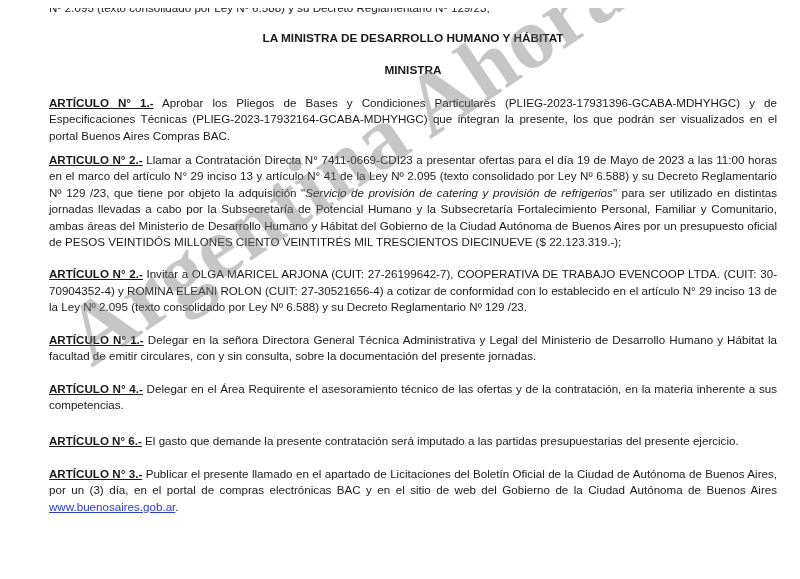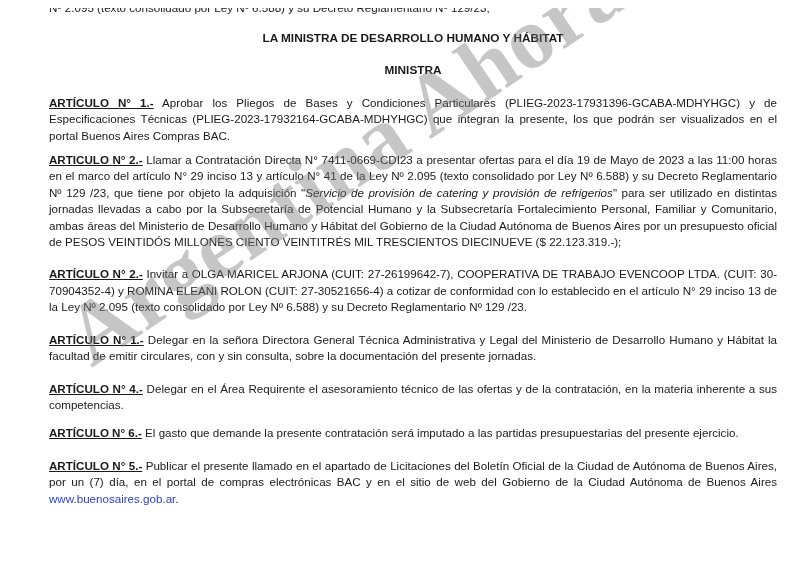--- a/index.html
+++ b/index.html
@@ -48,25 +48,26 @@
       margin: 0;
       text-align: justify;
       text-justify: inter-word;
     }
     .article .label { font-weight: bold; text-decoration: underline; }
     .art1 { margin-top: 16px; }
     .art2 { margin-top: 8px; }
     .art3 { margin-top: 16px; }
     .art4 { margin-top: 16px; }
     .art5 { margin-top: 16px; }
-    .art6 { margin-top: 12px; }
+    .art6 { margin-top: 20px; }
     .art7 { margin-top: 16px; }
     .italic { font-style: italic; }
     a.link {
       color: #2a3fc4;
+      text-decoration: underline;
     }
     .watermark {
       position: absolute;
       left: 75px;
       top: 285px;
       font-family: "Liberation Serif", serif;
       font-weight: bold;
       font-size: 88px;
       letter-spacing: 1px;
       color: rgba(120,120,120,0.42);
@@ -107,19 +108,19 @@
 
     <p class="article art5">
       <span class="label">ARTÍCULO N° 4.-</span><span> Delegar en el Área Requirente el asesoramiento técnico de las ofertas y de la contratación, en la materia inherente a sus competencias.</span>
     </p>
 
     <p class="article art6">
       <span class="label">ARTÍCULO N° 6.-</span><span> El gasto que demande la presente contratación será imputado a las partidas presupuestarias del presente ejercicio.</span>
     </p>
 
     <p class="article art7">
-      <span class="label">ARTÍCULO N° 5.-</span><span> Publicar el presente llamado en el apartado de Licitaciones del Boletín Oficial de la Ciudad de Autónoma de Buenos Aires, por un (7) día, en el portal de compras electrónicas BAC y en el sitio de web del Gobierno de la Ciudad Autónoma de Buenos Aires </span><a class="link">www.buenosaires.gob.ar</a><span>.</span>
+      <span class="label">ARTÍCULO N° 3.-</span><span> Publicar el presente llamado en el apartado de Licitaciones del Boletín Oficial de la Ciudad de Autónoma de Buenos Aires, por un (3) día, en el portal de compras electrónicas BAC y en el sitio de web del Gobierno de la Ciudad Autónoma de Buenos Aires </span><a class="link">www.buenosaires.gob.ar</a><span>.</span>
     </p>
 
   </div>
 
   <div class="watermark">Argentina Ahora</div>
 </div>
 
 </body></html>

